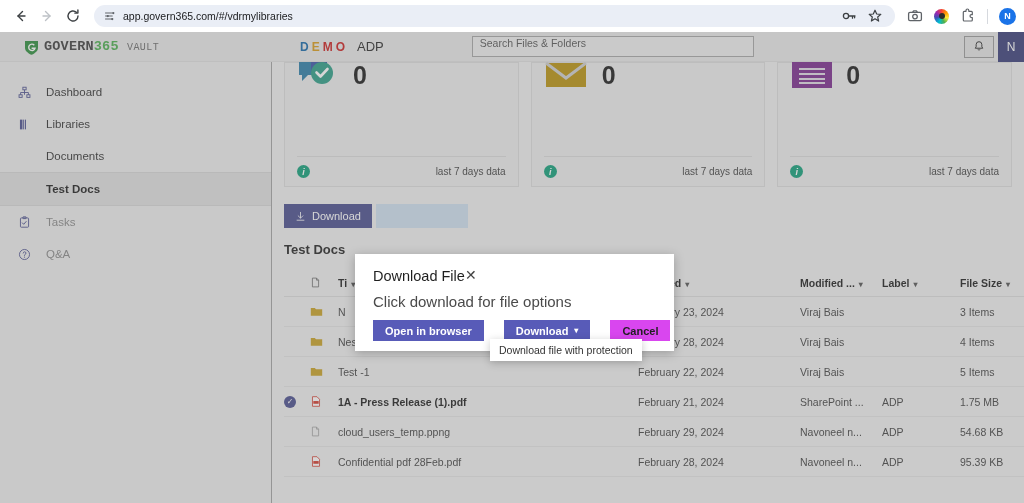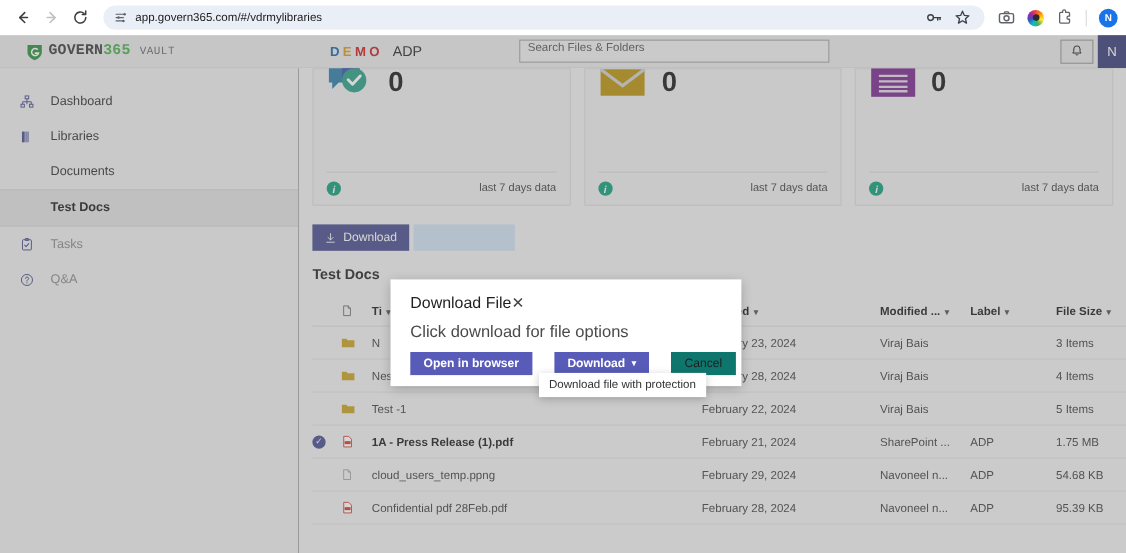--- a/index.html
+++ b/index.html
@@ -246,21 +246,21 @@
   .btn {
     height: 21px;
     font-size: 11px;
     display: flex; align-items: center; justify-content: center;
     padding: 0 12px;
     white-space: nowrap;
   }
   .btn-primary { background: #585bb8; color: #fff; font-weight: bold; }
   .btn-split { background: #585bb8; color: #fff; font-weight: bold; gap: 6px; }
   .btn-split .chev { font-size: 8px; }
-  .btn-secondary { background: #0f766e; color: #1f1f1f; font-weight: normal; }
+  .btn-secondary { background: #d946ef; color: #1f1f1f; font-weight: bold; }
   .dropdown-menu {
     position: absolute;
     left: 490px; top: 307px;
     background: #fff;
     box-shadow: 0 2px 8px rgba(0,0,0,0.22);
     z-index: 60;
     padding: 5px 9px;
     font-size: 10.5px;
     color: #333;
     white-space: nowrap;

